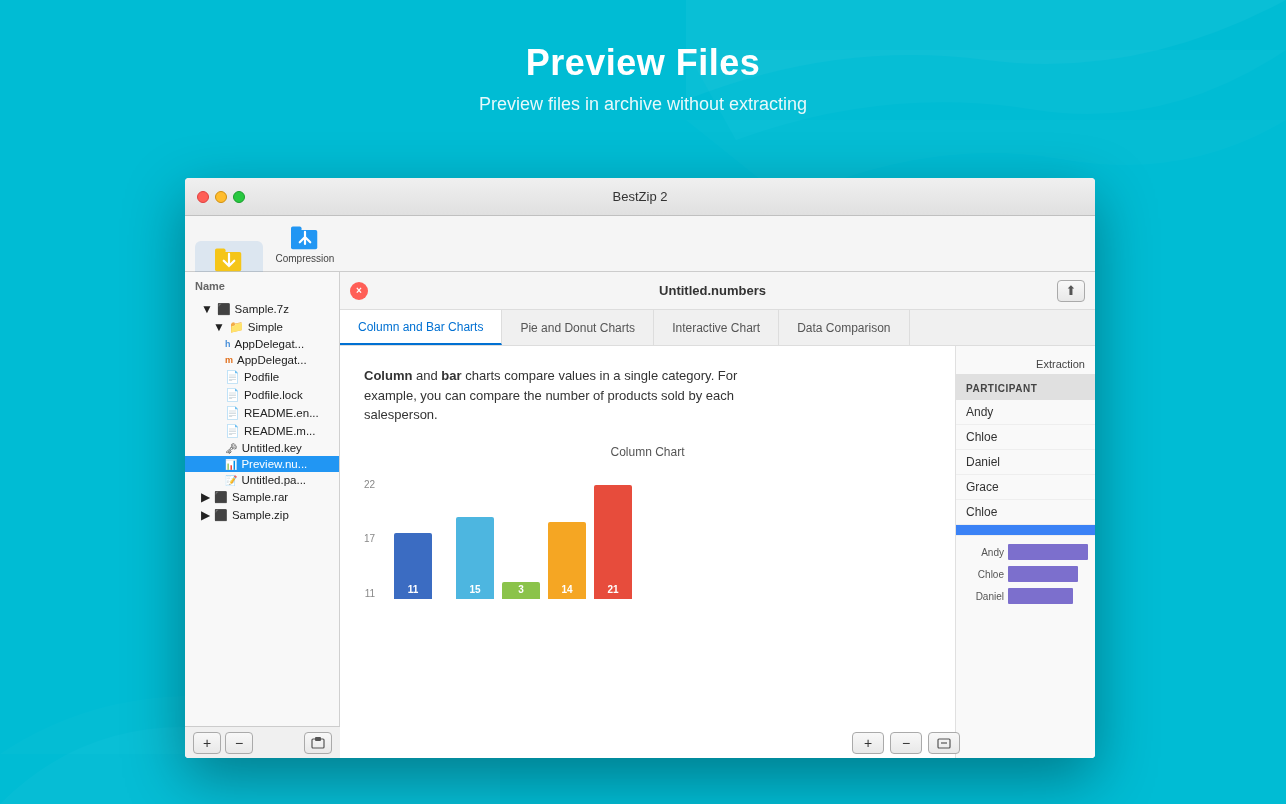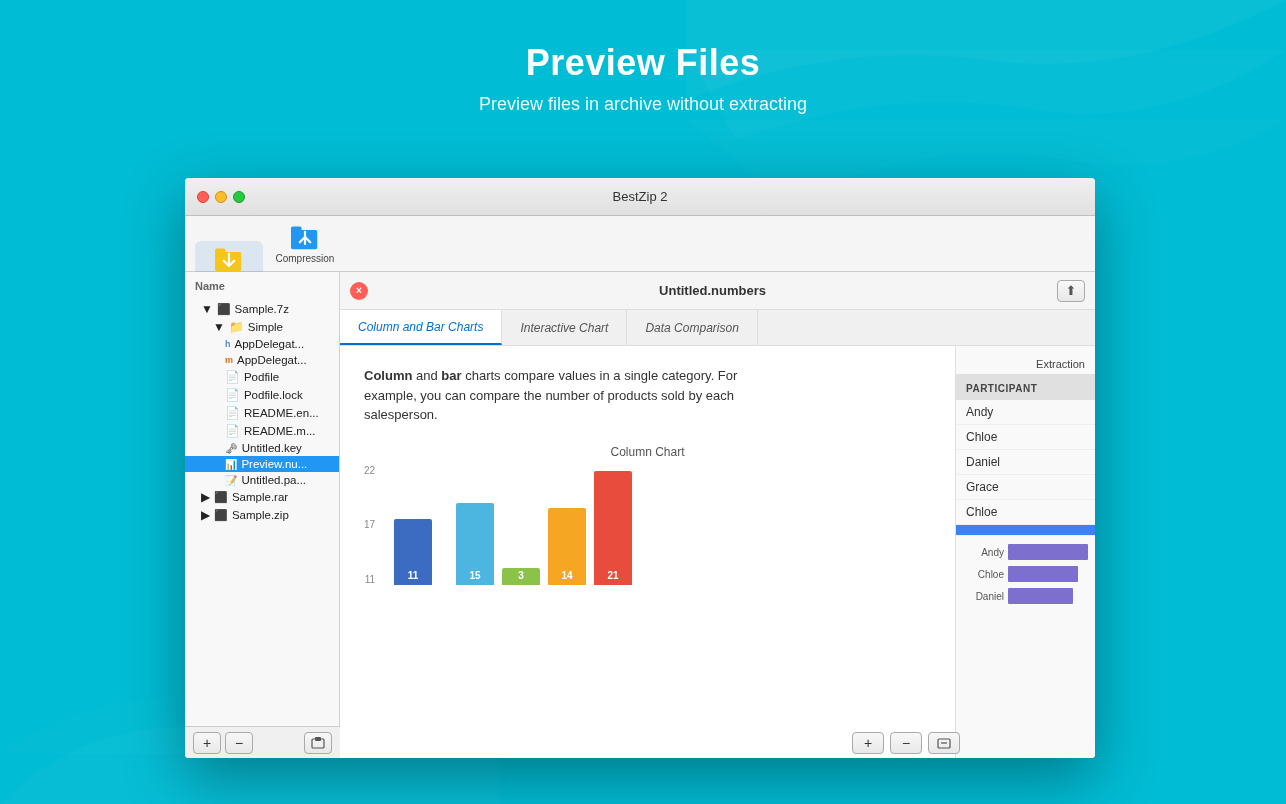--- a/index.html
+++ b/index.html
@@ -247,21 +247,20 @@
       color: #555;
     }
 
     
     .tab-bar {
       height: 36px;
       background: #f0f0f0;
       border-bottom: 1px solid #ddd;
       display: flex;
       align-items: stretch;
-      font-style: italic;
     }
     .tab-item {
       padding: 0 18px;
       display: flex;
       align-items: center;
       font-size: 12px;
       color: #555;
       cursor: pointer;
       border-right: 1px solid #ddd;
       white-space: nowrap;
@@ -305,21 +304,21 @@
     .chart-description strong { font-weight: 600; }
 
     
     .chart-section {
       margin-top: 10px;
     }
     .chart-title-text {
       text-align: center;
       font-size: 12px;
       color: #555;
-      margin-bottom: 6px;
+      margin-bottom: 20px;
     }
     .right-panel-row {
       padding: 5px 10px;
       font-size: 12px;
       color: #333;
       border-bottom: 1px solid #eeeeee;
     }
     .right-panel-row.selected {
       background: #3b82f6;
       color: white;
@@ -482,20 +481,23 @@
         <button class="preview-close-btn">×</button>
         <div class="preview-title">Untitled.numbers</div>
         <button class="preview-share-btn">⬆</button>
       </div>
 
       <div class="tab-bar">
         <div class="tab-item active">
           <span>Column and Bar Charts</span>
         </div>
         <div class="tab-item">
+          <span>Pie and Donut Charts</span>
+        </div>
+        <div class="tab-item">
           <span>Interactive Chart</span>
         </div>
         <div class="tab-item">
           <span>Data Comparison</span>
         </div>
       </div>
 
       <div class="preview-content">
 
         <div class="numbers-left">

